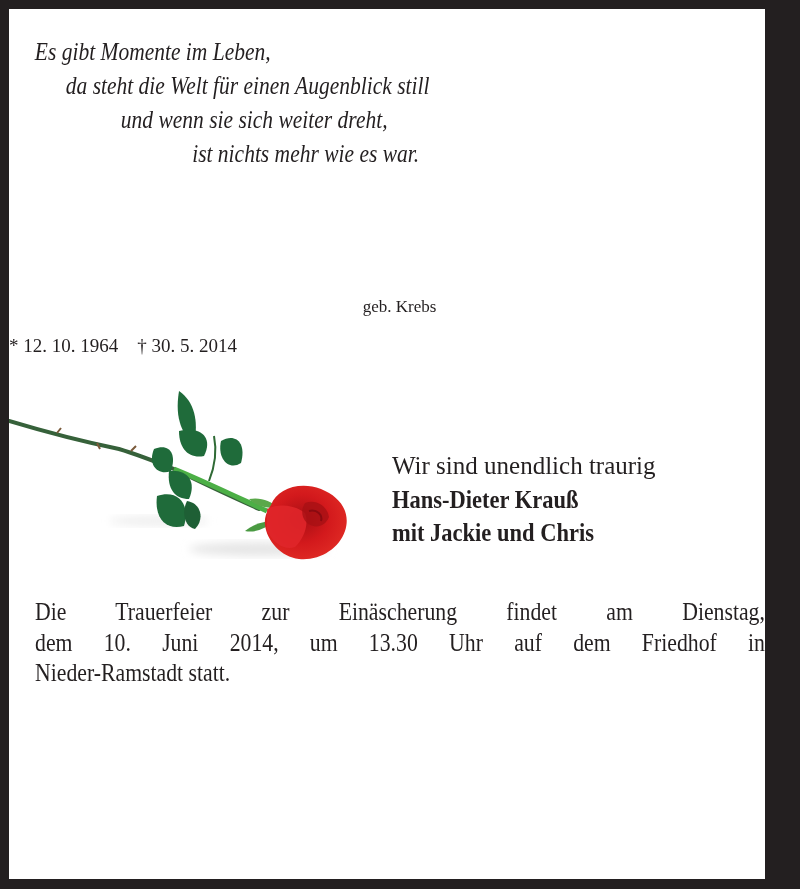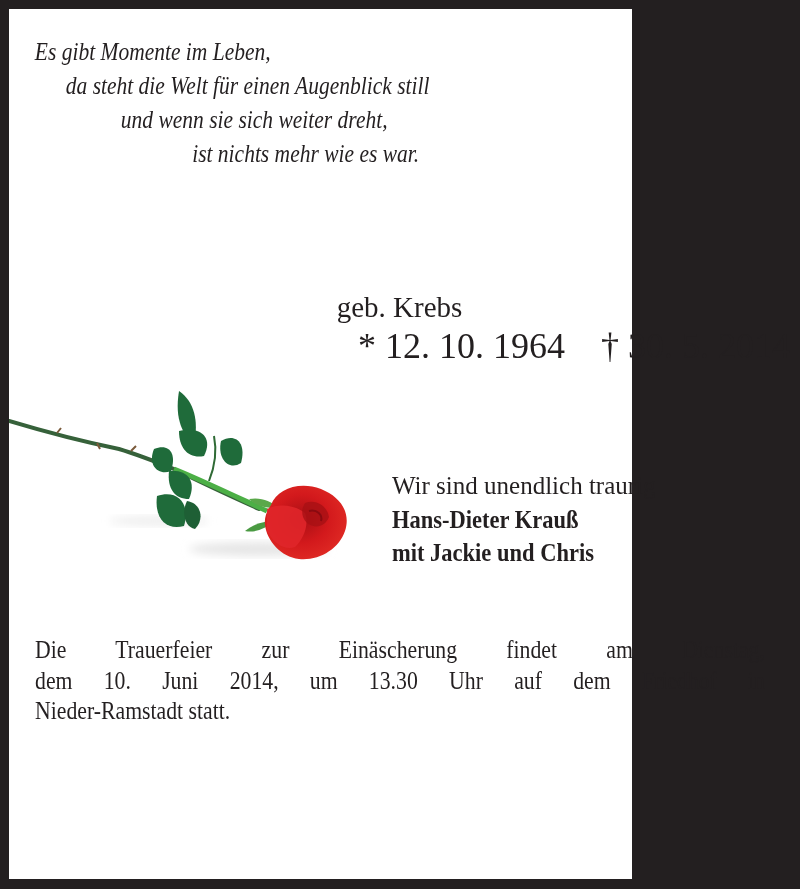--- a/index.html
+++ b/index.html
@@ -4,47 +4,47 @@
   <style>
     html, body { margin: 0; padding: 0; }
     body {
       width: 800px; height: 889px; background: #231f20;
       position: relative; overflow: hidden;
       font-family: "Liberation Serif", "DejaVu Serif", serif;
       color: #231f20;
     }
     .card {
       position: absolute; left: 9px; top: 9px;
-      width: 623px; height: 870px; background: #ffffff;
+      width: 756px; height: 870px; background: #ffffff;
     }
     .poem {
       position: absolute; left: 0; top: 0; width: 781px;
       font-style: italic; font-size: 25px; line-height: 34px;
       transform: scaleX(0.86); transform-origin: 0 0;
     }
     .poem .line { position: absolute; white-space: nowrap; }
     .name {
       position: absolute; left: 0; width: 781px; top: 188px;
       text-align: center; font-style: italic; font-size: 68px; line-height: 80px;
       letter-spacing: 1px;
     }
     .born {
       position: absolute; left: 0; width: 781px; top: 283px;
-      text-align: center; font-size: 29px; line-height: 30px;
+      text-align: center; font-size: 17px; line-height: 30px;
     }
     .dates {
       position: absolute; left: 0; width: 781px; top: 320px;
-      text-align: right; font-size: 36px; line-height: 34px;
+      text-align: left; font-size: 19px; line-height: 34px;
       white-space: pre;
     }
     .rose { position: absolute; left: 0; top: 372px; width: 360px; height: 190px; }
     .mourners {
       position: absolute; left: 383px; top: 440px; white-space: nowrap;
     }
-    .mourners .sad { font-size: 25px; line-height: 34px; display:block;margin-top:20px; }
+    .mourners .sad { font-size: 25px; line-height: 34px; display:block; }
     .mourners .bold {
       font-weight: bold; font-size: 25px; line-height: 33px; display:block;
       transform: scaleX(0.9); transform-origin: 0 0;
     }
     .para {
       position: absolute; left: 26px; width: 730px;
       font-size: 25px; line-height: 30.5px;
       text-align: justify;
     }
     .para .ln {
@@ -105,20 +105,20 @@
     <path d="M296 122 C306 118,318 124,320 136 C316 146,306 148,298 142 C292 136,292 128,296 122 Z" fill="#a81014" opacity="0.8"></path>
     <path d="M300 130 C308 128,314 134,312 140" stroke="#8a0a10" stroke-width="2" fill="none"></path>
   </svg>
 
   <div class="mourners">
     <span class="sad">Wir sind unendlich traurig</span>
     <span class="bold">Hans-Dieter Krauß</span>
     <span class="bold">mit Jackie und Chris</span>
   </div>
 
-  <div class="para" style="top:626px;">
+  <div class="para" style="top:588px;">
     <span class="ln j">Die Trauerfeier zur Einäscherung findet am Dienstag,</span>
     <span class="ln j">dem 10. Juni 2014, um 13.30 Uhr auf dem Friedhof in</span>
     <span class="ln">Nieder-Ramstadt statt.</span>
   </div>
 
 
 </div>
 
 </body></html>

